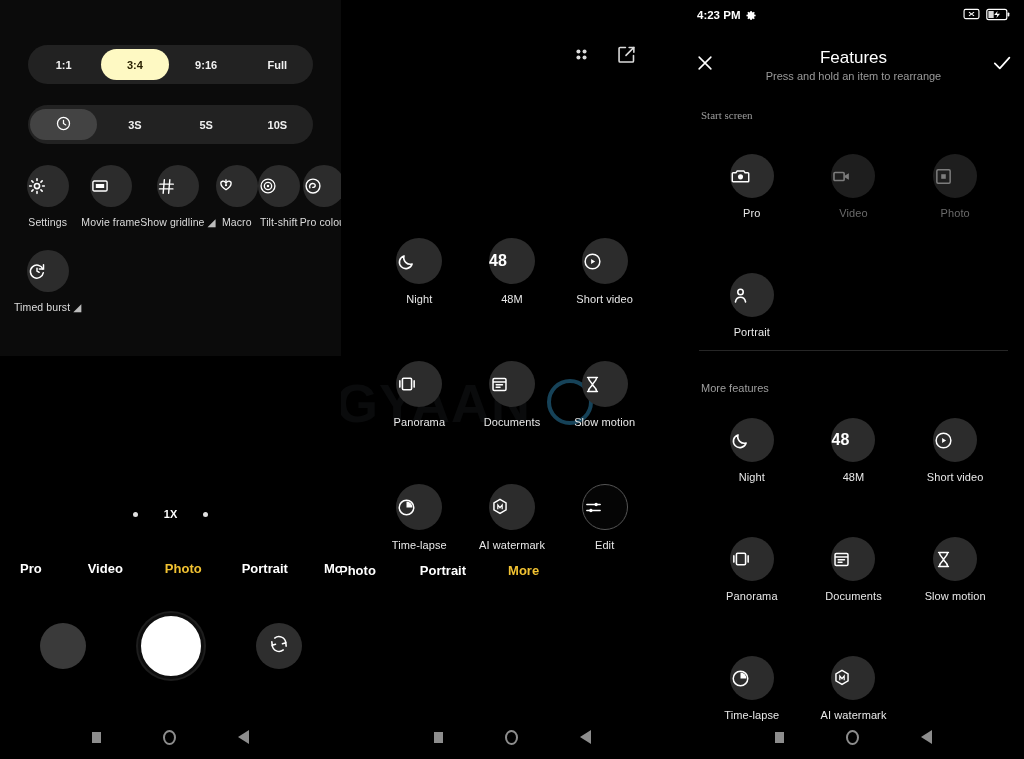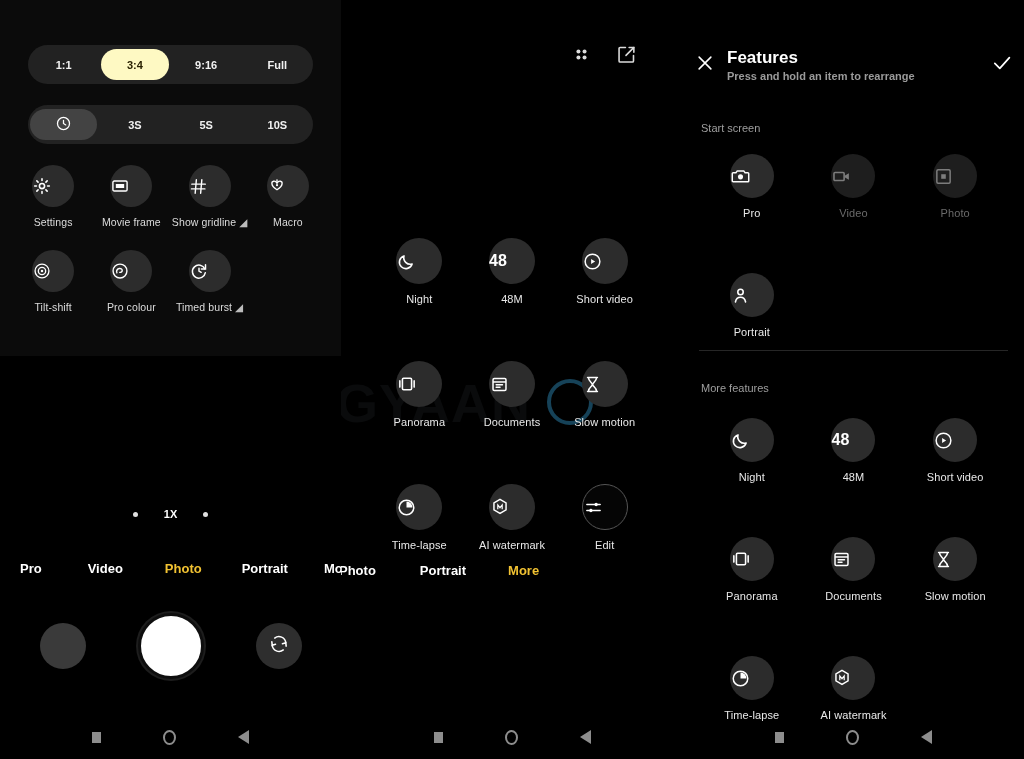--- a/index.html
+++ b/index.html
@@ -54,21 +54,21 @@
     flex: 1; height: 31px; margin: 0 2px; border-radius: 16px;
     display: flex; align-items: center; justify-content: center;
     font-size: 11px; font-weight: bold; color: #f2f2f2;
   }
   .pill.active-yellow { background: #fef9c3; color: #2a2203; }
   .pill.active-grey { background: #434343; }
 
   .icon-grid-left {
     position: absolute; left: 14px; top: 165px;
     width: 313px;
-    display: grid; grid-template-columns: repeat(4, 1fr);
+    display: grid; grid-template-columns: repeat(6, 1fr);
     row-gap: 22px;
   }
   .icon-grid-left .feat .lbl { font-size: 10.5px; color: #dcdcdc; }
   .tiny-arrow { display: inline-block; margin-left: 3px; opacity: .85; }
 
   .zoom-row {
     position: absolute; left: 0; top: 508px; width: 341px;
     display: flex; align-items: center; justify-content: center; gap: 26px;
   }
   .zoom-dot { width: 5px; height: 5px; border-radius: 50%; background: #e0e0e0; }
@@ -141,28 +141,28 @@
   .statusbar .sb-right { margin-left: auto; display: flex; align-items: center; gap: 6px; }
 
   .feat-header {
     position: absolute; top: 42px; left: 0; width: 341px; height: 46px;
     display: flex; align-items: center;
   }
   .feat-header .hdr-btn {
     width: 44px; display: flex; align-items: center; justify-content: center;
     color: #fff;
   }
-  .feat-header .hdr-mid { flex: 1; text-align: left; font-weight: bold; }
+  .feat-header .hdr-mid { flex: 1; text-align: center; }
   .feat-header .hdr-title { font-size: 17px; color: #ffffff; }
   .feat-header .hdr-sub { font-size: 11px; color: #9a9a9a; margin-top: 2px; }
 
   .sec-label {
     position: absolute; left: 18px; font-size: 11px; color: #9e9e9e;
   }
-  .sec-label.s1 { top: 122px; }
+  .sec-label.s1 { top: 109px; font-family: Liberation Serif, serif; }
   .sec-label.s2 { top: 382px; }
 
   .divider {
     position: absolute; left: 16px; top: 350px; width: 309px; height: 1px;
     background: #262626;
   }
 
   .right-grid {
     position: absolute; left: 18px; width: 305px;
     display: grid; grid-template-columns: repeat(3, 1fr);
@@ -462,20 +462,46 @@
 
     <div class="navbar">
       <div class="nav-sq"></div>
       <div class="nav-circle"></div>
       <div class="nav-tri"></div>
     </div>
   </div>
 
   <div class="panel panel-right">
 
+    <div class="statusbar">
+      <div class="sb-left">
+        <span>4:23 PM</span>
+        <span class="gear-dot">
+          <svg width="11" height="11" viewBox="0 0 24 24" fill="#fff">
+            <path d="M12 8.6a3.4 3.4 0 1 0 0 6.8 3.4 3.4 0 0 0 0-6.8zm9 4.8v-2.8l-2.5-.5a6.9 6.9 0 0 0-.8-2l1.4-2.1-2-2-2.1 1.4a6.9 6.9 0 0 0-2-.8L12.4 2h-2.8l-.5 2.6c-.7.2-1.4.5-2 .8L5 4l-2 2 1.4 2.1c-.4.6-.6 1.3-.8 2L1 10.6v2.8l2.6.5c.2.7.4 1.4.8 2L3 18l2 2 2.1-1.4c.6.4 1.3.6 2 .8l.5 2.6h2.8l.5-2.6c.7-.2 1.4-.4 2-.8l2.1 1.4 2-2-1.4-2.1c.4-.6.6-1.3.8-2z"></path>
+          </svg>
+        </span>
+      </div>
+      <div class="sb-right">
+        <span>
+          <svg width="17" height="12" viewBox="0 0 24 16" fill="none" stroke="#fff" stroke-width="1.6">
+            <rect x="1.5" y="1.5" width="21" height="13" rx="2.2"></rect>
+            <path d="M8.4 5.4l7.2 5.2M15.6 5.4l-7.2 5.2" stroke-width="1.5"></path>
+          </svg>
+        </span>
+        <span>
+          <svg width="24" height="13" viewBox="0 0 30 16" fill="none" stroke="#fff" stroke-width="1.5">
+            <rect x="1" y="1.6" width="25" height="12.8" rx="2.4"></rect>
+            <rect x="27" y="5.4" width="2.2" height="5.2" rx="1" fill="#fff" stroke="none"></rect>
+            <path d="M14.6 3.6 10.2 8.6h3.8L13 12.4l4.6-5.2h-3.9z" fill="#fff" stroke="none"></path>
+            <rect x="3" y="3.6" width="6.6" height="8.8" fill="#fff" stroke="none" opacity=".85"></rect>
+          </svg>
+        </span>
+      </div>
+    </div>
 
     <div class="feat-header">
       <div class="hdr-btn">
         <span>
           <svg width="22" height="22" viewBox="0 0 24 24" fill="none" stroke="#fff" stroke-width="1.7" stroke-linecap="round">
             <path d="M5.6 5.6 18.4 18.4M18.4 5.6 5.6 18.4"></path>
           </svg>
         </span>
       </div>
       <div class="hdr-mid">

